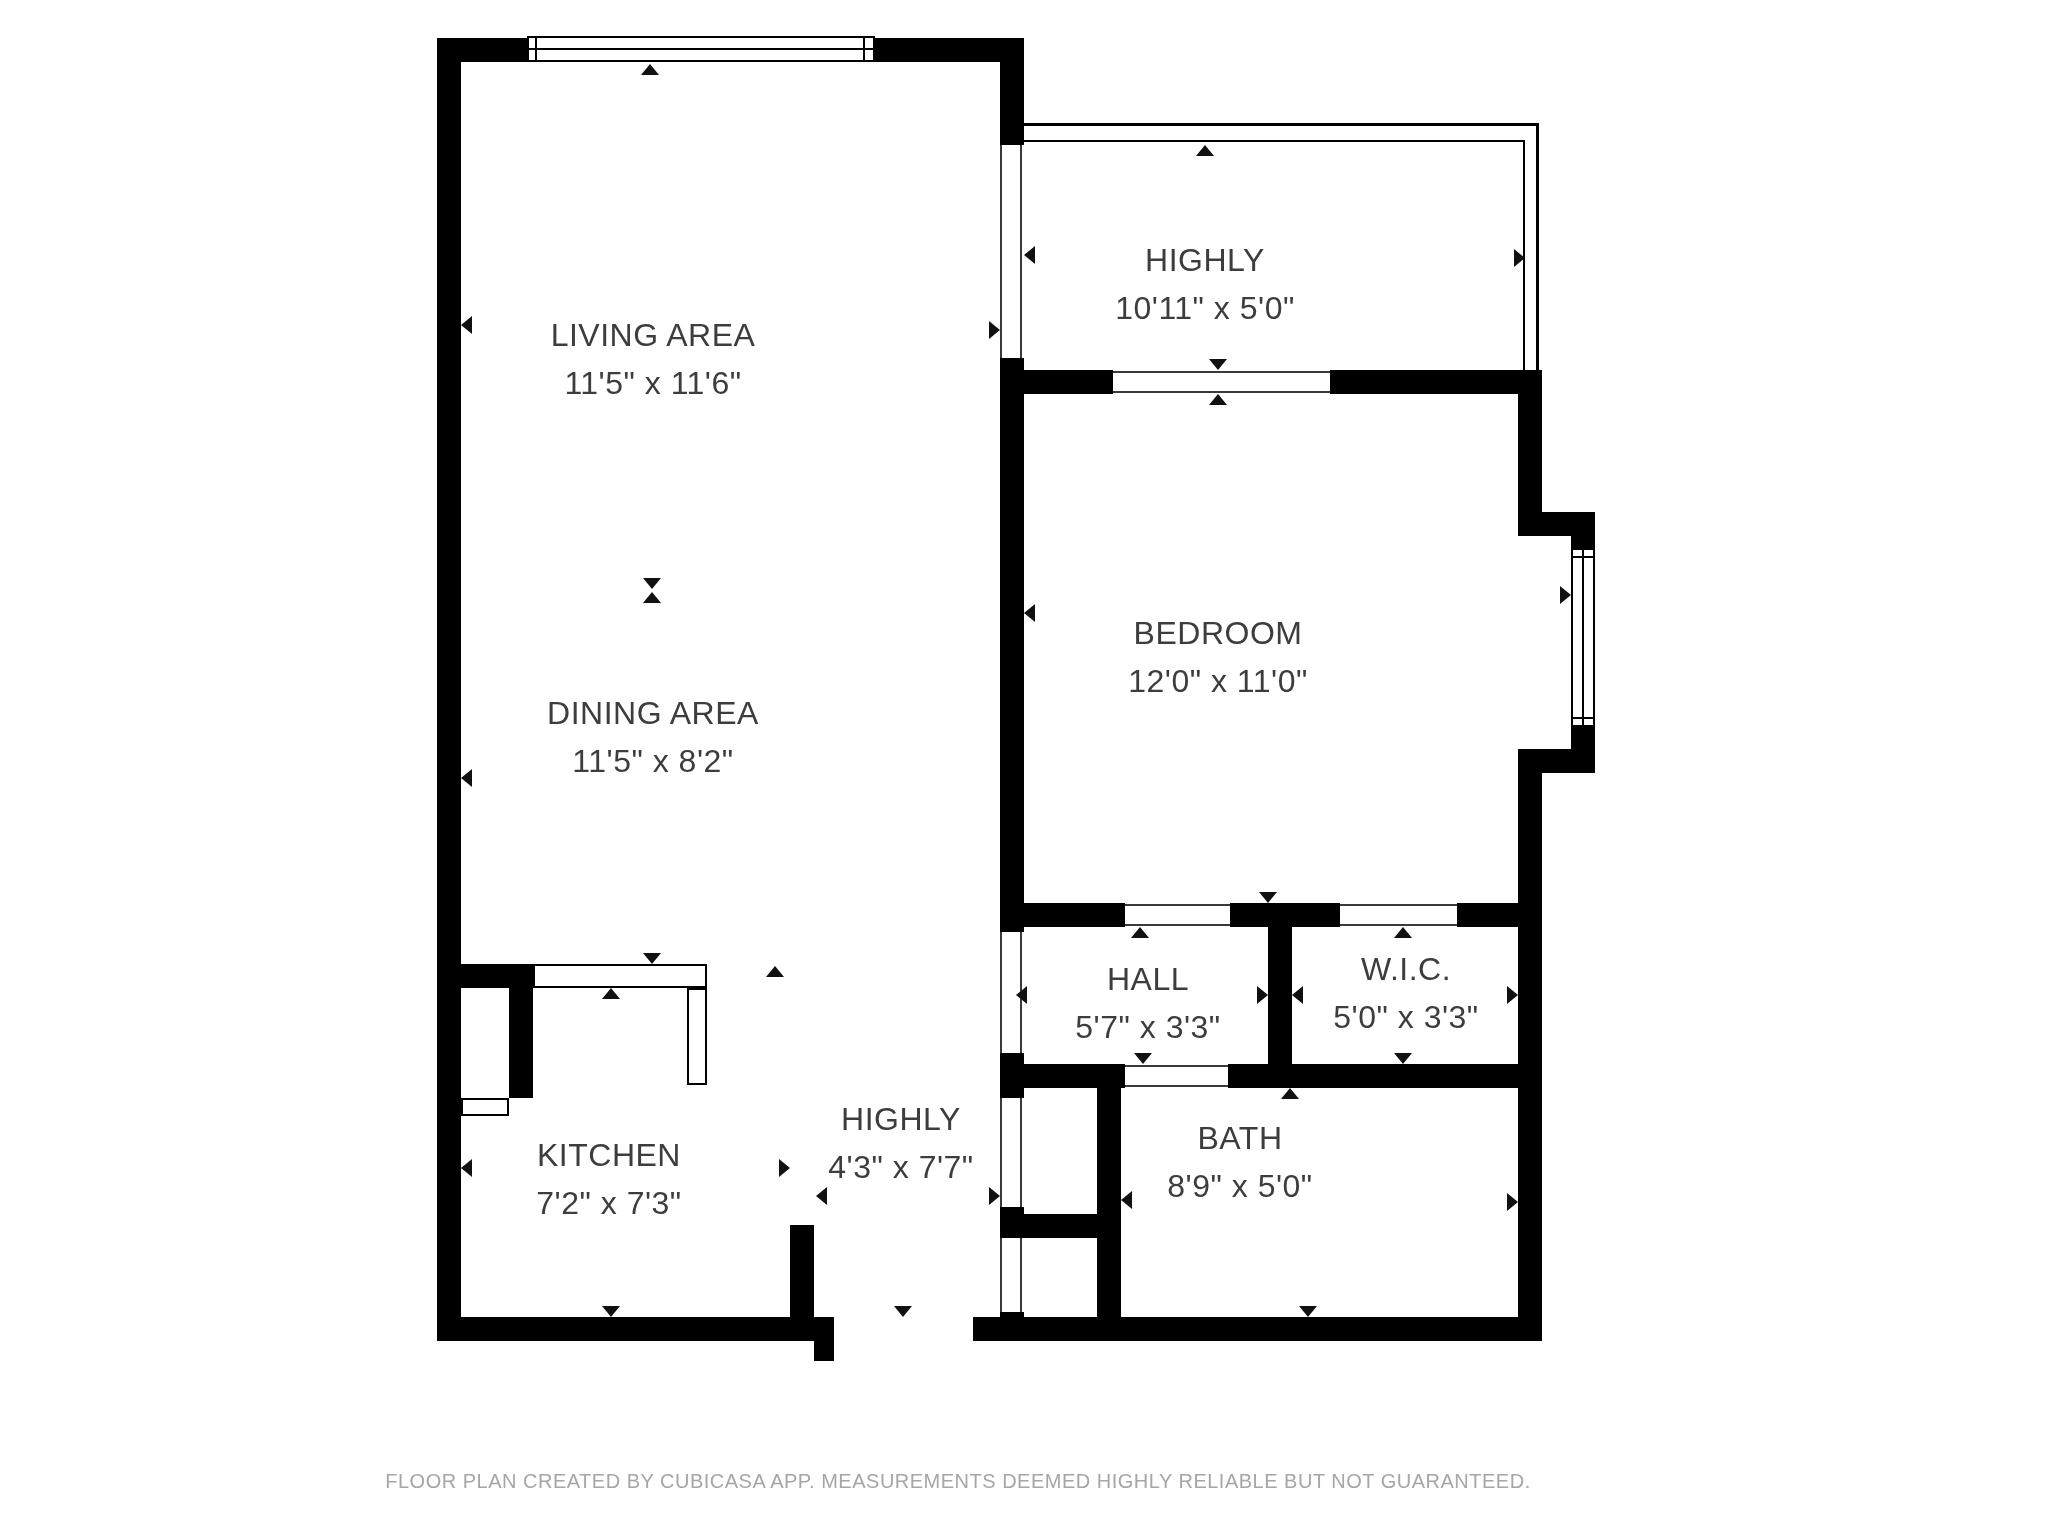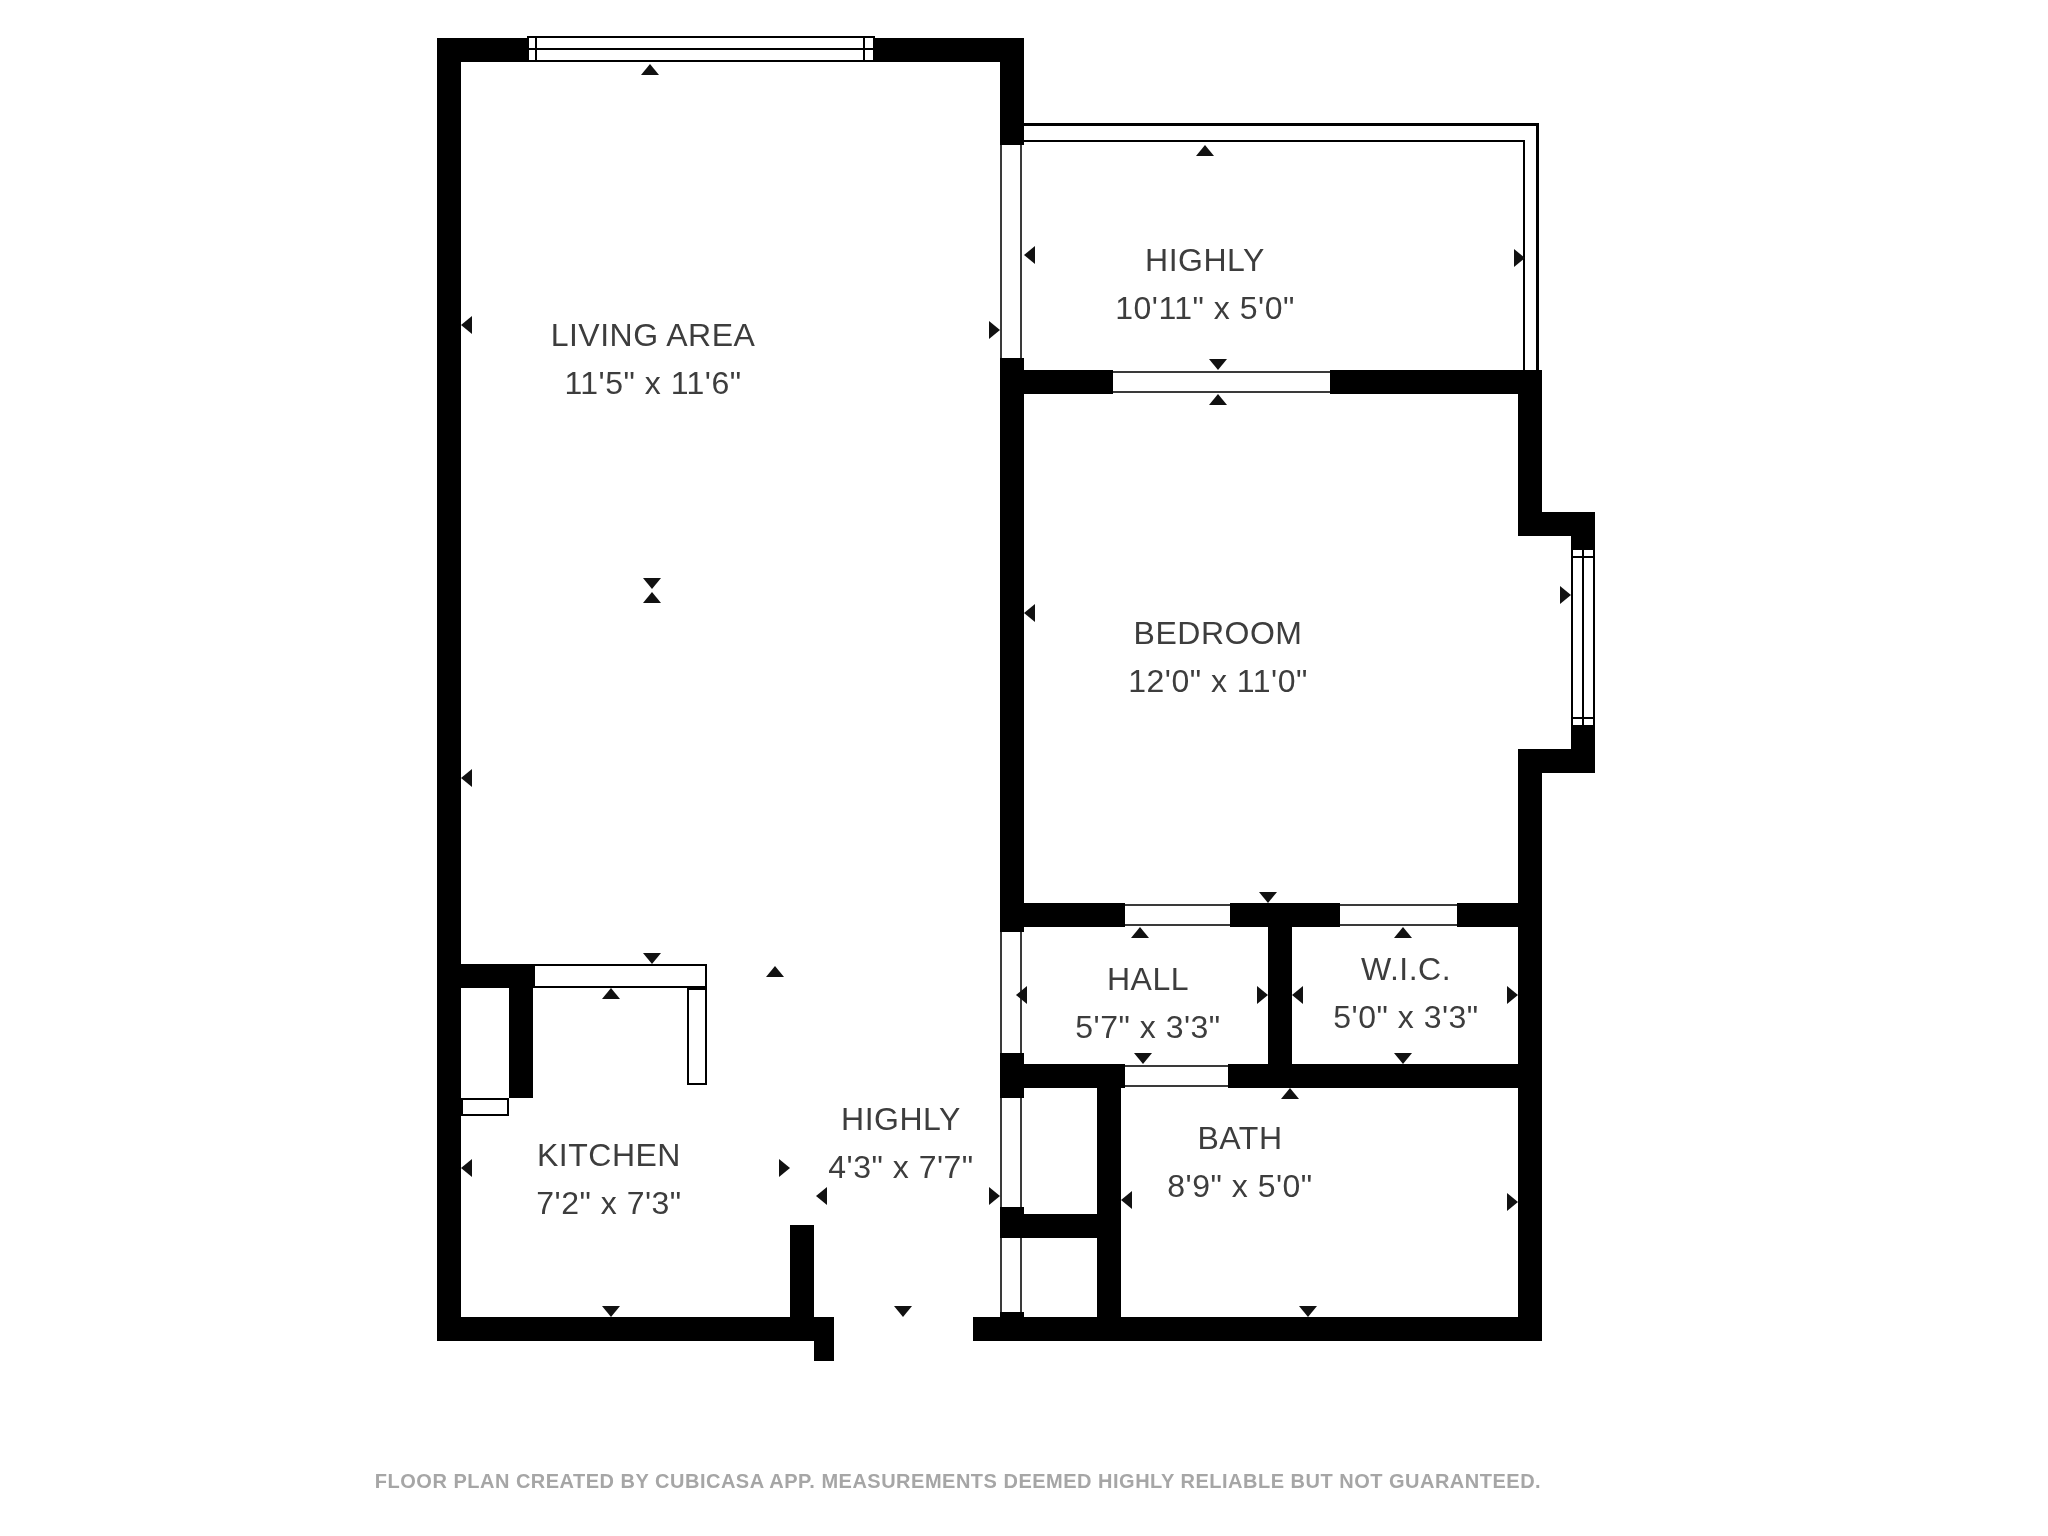--- a/index.html
+++ b/index.html
@@ -12,21 +12,21 @@
   .rail{position:absolute;box-sizing:border-box;border-top:3px solid #000;border-right:3px solid #000;}
   .rail2{position:absolute;box-sizing:border-box;border-top:2px solid #000;border-right:2px solid #000;}
   .room-label{position:absolute;transform:translate(-50%,-50%);text-align:center;color:#3d3d3d;
               font-size:32px;line-height:48px;letter-spacing:.5px;white-space:nowrap;}
   .tri{position:absolute;width:0;height:0;}
   .t-up{border-left:9px solid transparent;border-right:9px solid transparent;border-bottom:11px solid #111;}
   .t-down{border-left:9px solid transparent;border-right:9px solid transparent;border-top:11px solid #111;}
   .t-left{border-top:9px solid transparent;border-bottom:9px solid transparent;border-right:11px solid #111;}
   .t-right{border-top:9px solid transparent;border-bottom:9px solid transparent;border-left:11px solid #111;}
   #footer{position:absolute;left:0;top:1470px;width:1916px;text-align:center;color:#a6a6a6;
-          font-size:20px;letter-spacing:.5px;font-weight:bold;}
+          font-size:20px;letter-spacing:.5px;}
 </style>
 </head>
 <body>
 
 <div id="canvas">
 
   <div class="wall" style="left:437px;top:38px;width:24px;height:1303px"></div>
   <div class="wall" style="left:437px;top:38px;width:90px;height:24px"></div>
   <div class="wall" style="left:875px;top:38px;width:149px;height:24px"></div>
   <div class="wall" style="left:1000px;top:38px;width:24px;height:107px"></div>
@@ -126,20 +126,24 @@
   <div class="tri t-down" style="left:602px;top:1306px"></div>
   <div class="tri t-up" style="left:766px;top:966px"></div>
   <div class="tri t-left" style="left:816px;top:1187px"></div>
   <div class="tri t-right" style="left:989px;top:1187px"></div>
   <div class="tri t-down" style="left:894px;top:1306px"></div>
 
   <div class="room-label" style="left:653px;top:359px">
     <div>LIVING AREA</div>
     <div>11'5" x 11'6"</div>
   </div>
+  <div class="room-label" style="left:653px;top:737px">
+    <div>DINING AREA</div>
+    <div>11'5" x 8'2"</div>
+  </div>
   <div class="room-label" style="left:1205px;top:284px">
     <div>HIGHLY</div>
     <div>10'11" x 5'0"</div>
   </div>
   <div class="room-label" style="left:1218px;top:657px">
     <div>BEDROOM</div>
     <div>12'0" x 11'0"</div>
   </div>
   <div class="room-label" style="left:1148px;top:1003px">
     <div>HALL</div>

